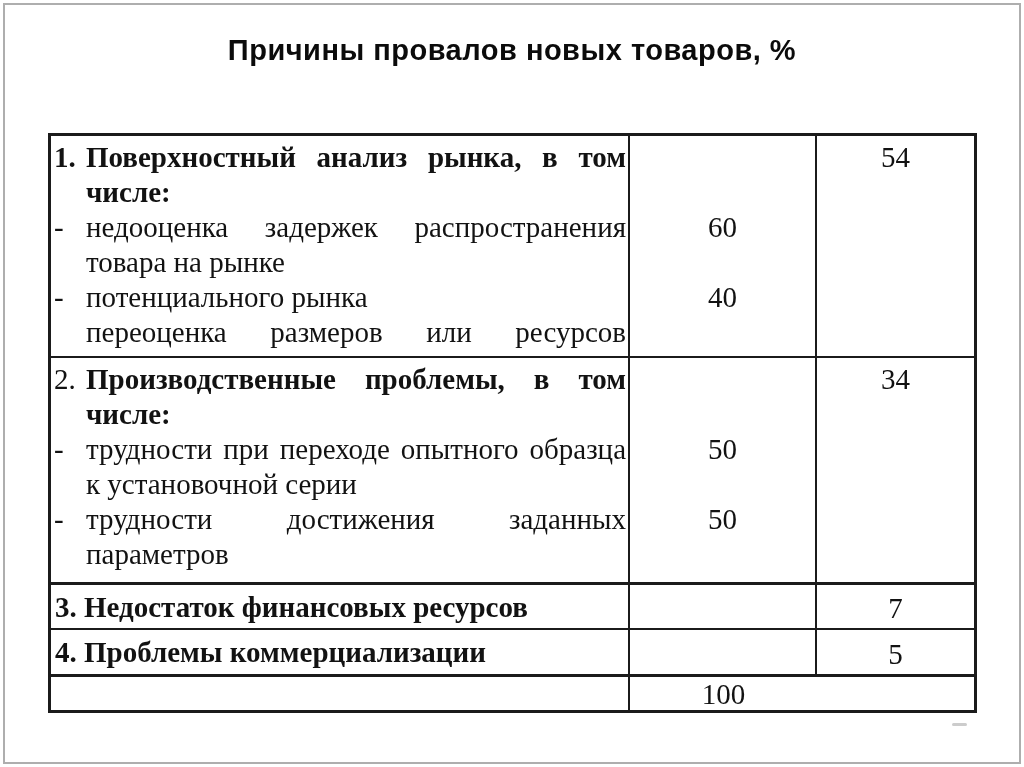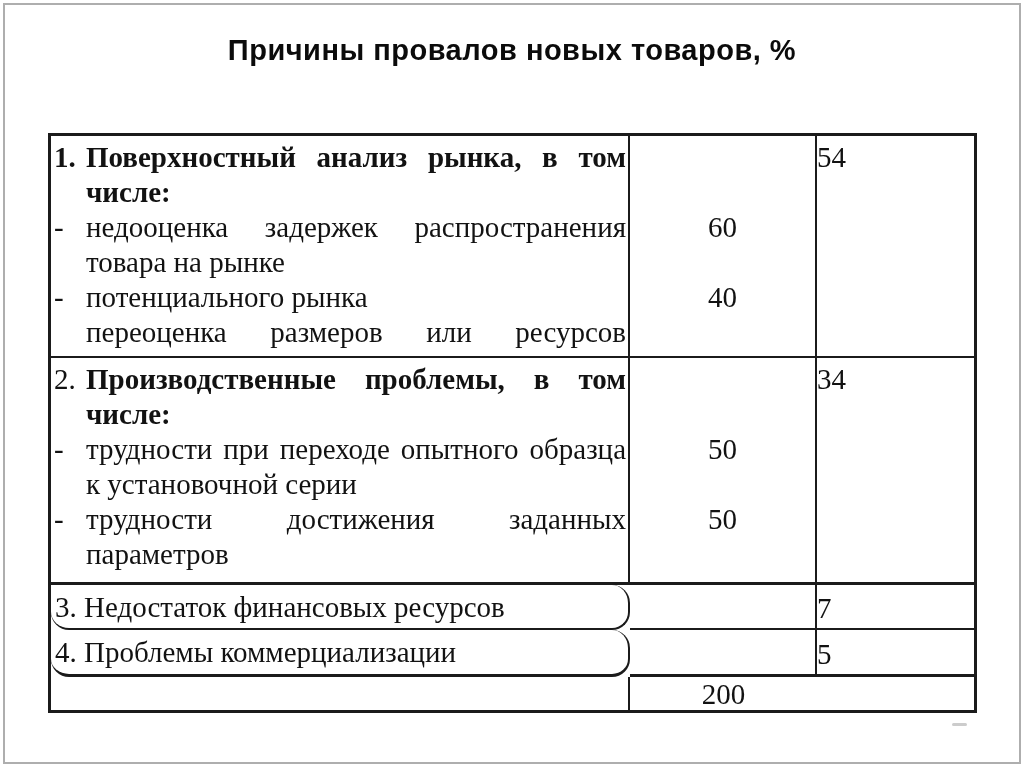--- a/index.html
+++ b/index.html
@@ -33,22 +33,22 @@
   .bB3 { border-bottom:3px solid #1b1b1b; }
   .main { padding:4px 2px 0 2px; }
   .para { position:relative; padding-left:33px; }
   .marker { position:absolute; left:1px; top:0; }
   .b { font-weight:bold; }
   .ln { white-space:nowrap; overflow:hidden;font-family:Liberation Serif, serif; }
   .jfull { text-align:justify; text-align-last:justify; }
   .nums { padding-top:4px; text-align:center; }
   .numline { height:35px; line-height:35px; }
   .sp1 { height:35px; } .sp2 { height:70px; }
-  .tot { padding-top:4px; }
-  .rowlabel { padding:5px 2px 0 4px; font-weight:normal; white-space:nowrap; line-height:34px;border-radius:18px; }
+  .tot { padding-top:4px; text-align:center; }
+  .rowlabel { padding:5px 2px 0 4px; font-weight:bold; white-space:nowrap; line-height:34px; }
   .footlabel, .footval { text-align:center; padding-top:2px; line-height:30px; }
   .pagemark {
     position:absolute; left:952px; top:723px; width:15px; height:3px;
     background:#cccccc; border-radius:2px;
   }
 </style>
 </head>
 <body>
 
 <div class="page">
@@ -111,19 +111,19 @@
 
       <div class="cell rowlabel bR bB">3. Недостаток финансовых ресурсов</div>
       <div class="cell bR bB"></div>
       <div class="cell tot bB" style="padding-top:6px;">7</div>
 
       <div class="cell rowlabel bR bB3">4. Проблемы коммерциализации</div>
       <div class="cell bR bB3"></div>
       <div class="cell tot bB3" style="padding-top:7px;">5</div>
 
       <div class="cell bR"></div>
-      <div class="cell footval">200</div>
+      <div class="cell footval">100</div>
 
     </div>
   </div>
 
   <div class="pagemark"></div>
 </div>
 
 </body></html>

